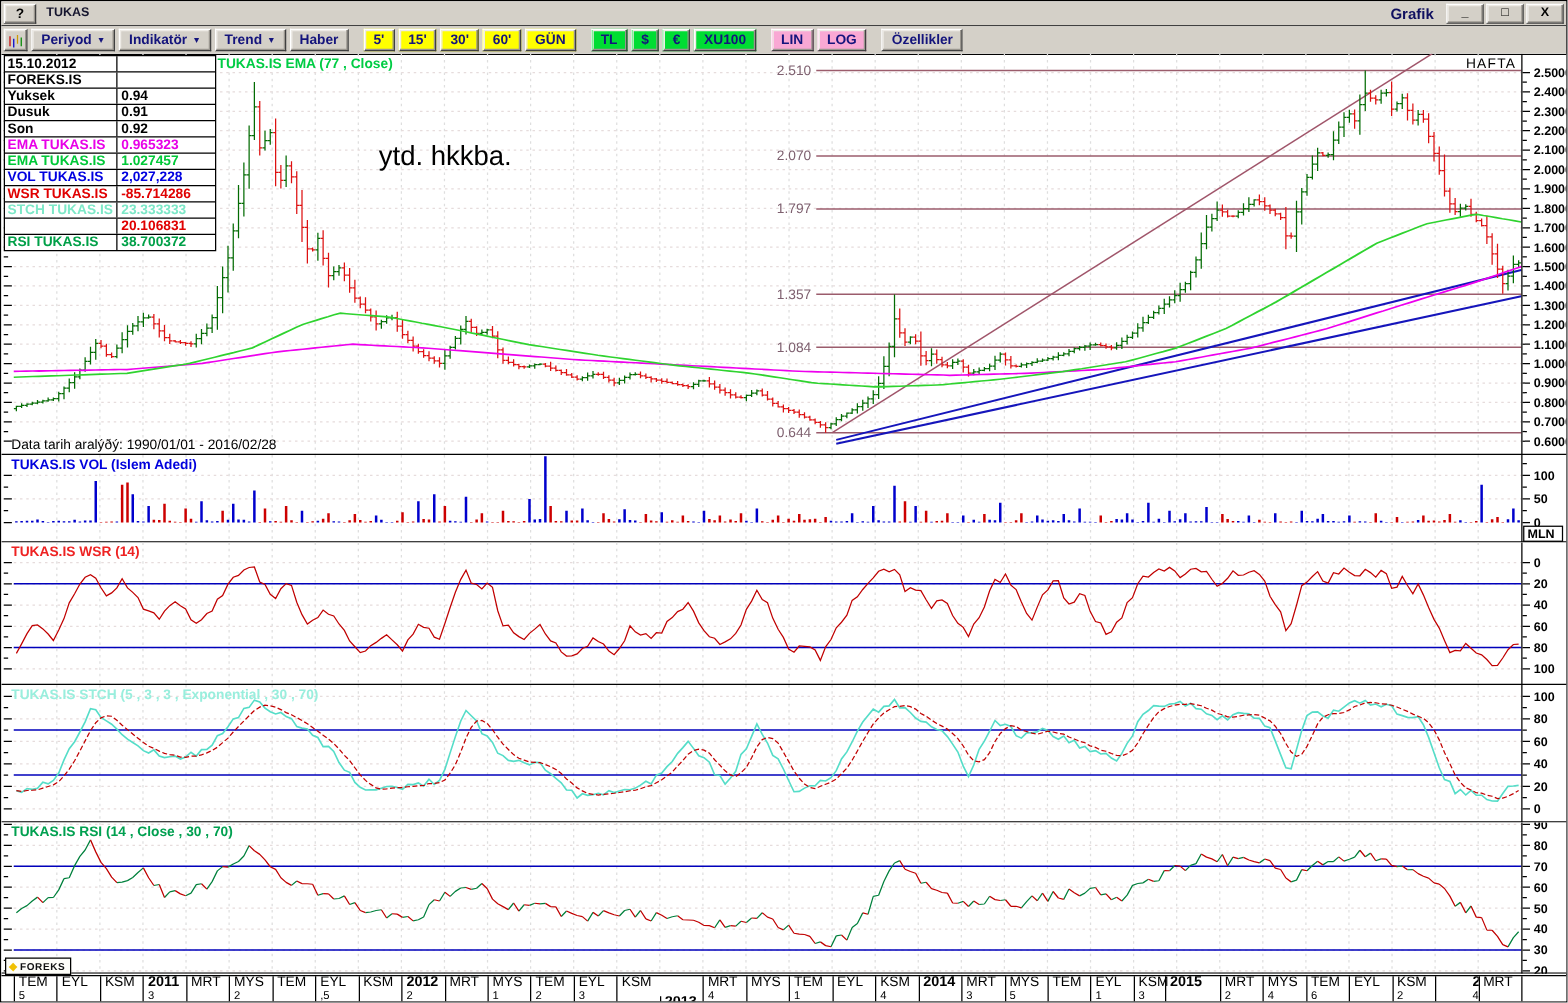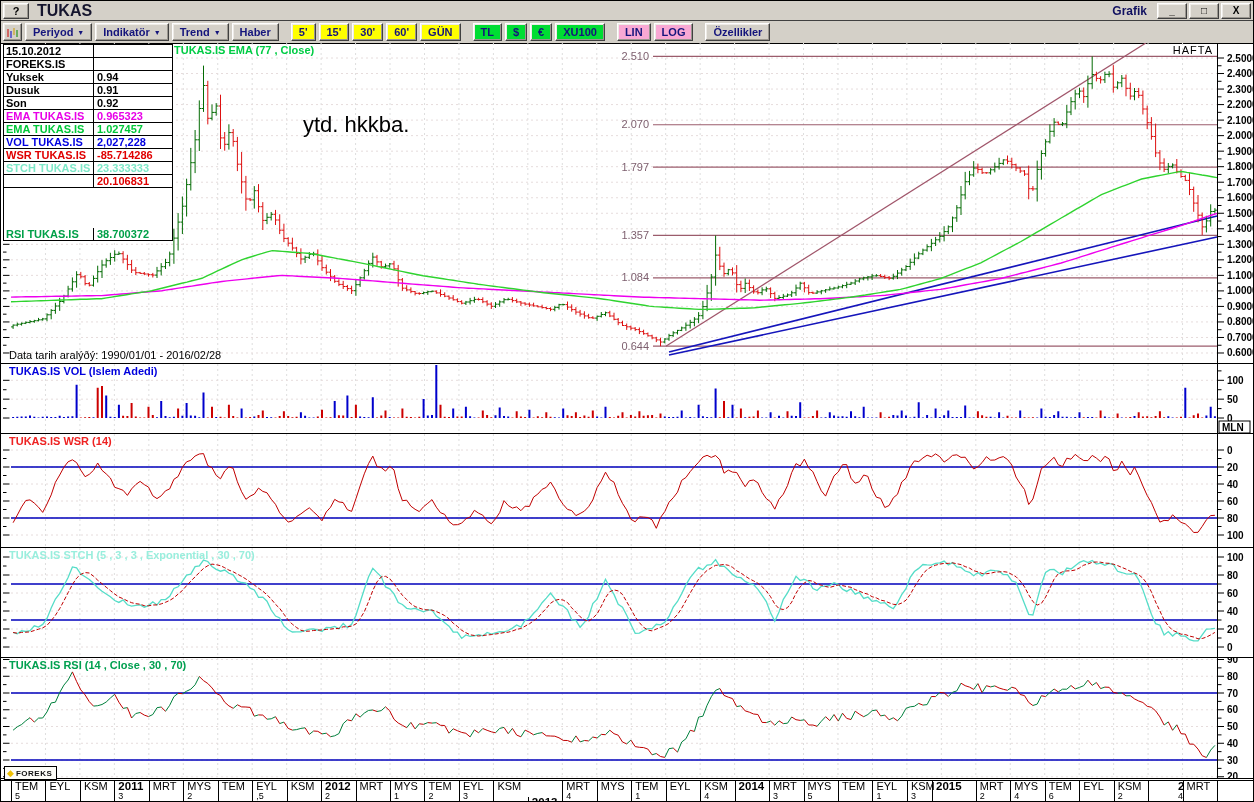--- a/index.html
+++ b/index.html
@@ -1,20 +1,20 @@
 <!DOCTYPE html>
 <html><head>
 <meta charset="utf-8">
 <style>
   html,body{margin:0;padding:0;background:#999;font-family:"Liberation Sans",sans-serif;}
   .window{position:relative;width:1254px;height:802px;background:#fff;overflow:hidden;border:1px solid #000;box-sizing:border-box;}
   .titlebar{position:absolute;left:0;top:0;width:100%;height:20px;background:#d4d0c8;display:flex;align-items:center;border-bottom:1px solid #404040;box-sizing:border-box;padding:1px 2px;}
   .b3{background:#d4d0c8;border:1px solid;border-color:#fff #404040 #404040 #fff;box-shadow:inset -1px -1px 0 #9a968f,inset 1px 1px 0 #eeebe6;font-family:"Liberation Sans",sans-serif;}
   .helpbtn{width:26px;height:16px;font-weight:bold;font-size:11px;line-height:12px;padding:0;}
-  .wtitle{font-size:16px;font-weight:bold;color:#15152e;margin-left:8px;flex:0 0 auto;}
+  .wtitle{font-size:10px;font-weight:bold;color:#15152e;margin-left:8px;flex:0 0 auto;}
   .grafik{margin-left:auto;font-size:12px;font-weight:bold;color:#101060;margin-right:8px;}
   .wbtn{width:30px;height:16px;font-size:10px;font-weight:bold;line-height:10px;padding:0;margin-left:2px;color:#000;}
   .toolbar{position:absolute;left:0;top:20px;width:100%;height:22px;background:#d4d0c8;display:flex;align-items:center;padding:0 2px;box-sizing:border-box;gap:3px;}
   .tbtn{height:18px;font-size:11px;font-weight:bold;color:#14147c;padding:0 7px;display:flex;align-items:center;gap:4px;white-space:nowrap;text-align:center;}
   .tbtn .arr{font-size:7px;}
   .bg-yellow{background:#ffff00;}
   .bg-green{background:#00dd33;}
   .bg-red{background:#f9a8d4;}
   .iconbtn{padding:0 2px;}
   .gapb{margin-left:9px;}
@@ -23,21 +23,21 @@
   svg text{font-family:"Liberation Sans",sans-serif;}
   .hdr{font-size:11px;font-weight:bold;}
   .ax{font-size:10px;font-weight:bold;fill:#000;}
   .fib{font-size:11px;fill:#7d5f6e;}
   .haf{font-size:11px;fill:#000;letter-spacing:1px;}
   .note{font-size:11px;fill:#000;}
   .anno{font-size:22px;fill:#000;}
   .mln{font-size:10px;font-weight:bold;fill:#000;}
   #quote-table{position:absolute;left:2px;top:43px;width:168px;background:#fff;border:1px solid #000;z-index:5;}
   .qrow{display:flex;height:12px;border-bottom:1px solid #000;font-size:11px;font-weight:bold;line-height:12px;}
-  .qrow:last-child{border-bottom:none;margin-top:40px;}
+  .qrow:last-child{border-bottom:none;}
   .qlabel{width:87px;border-right:1px solid #000;padding-left:2px;overflow:hidden;white-space:nowrap;}
   .qval{flex:1;padding-left:3px;overflow:hidden;white-space:nowrap;}
   .c-black{color:#000;}.c-magenta{color:#e800e8;}.c-green{color:#00c838;}.c-blue{color:#0000e0;}
   .c-red{color:#e00000;}.c-cyan{color:#7de8c8;}.c-rsigreen{color:#00a048;}
   #xaxis{position:absolute;left:0;top:779px;width:1254px;height:22px;border-top:1px solid #000;background:#fff;}
   .xcell{position:absolute;top:0;bottom:0;border-left:1px solid #000;padding-left:3px;box-sizing:border-box;overflow:hidden;}
   .xcell .m{font-size:11px;color:#000;line-height:11px;display:block;}
   .xcell.yr .m{font-weight:bold;font-size:11.5px;}
   .xcell .n{font-size:9px;color:#000;line-height:9px;display:block;}
   #logo{position:absolute;left:3px;top:765px;height:12px;border:1px solid #000;background:#fdfdf8;display:flex;align-items:center;padding:0 4px 0 2px;gap:2px;z-index:6;}

